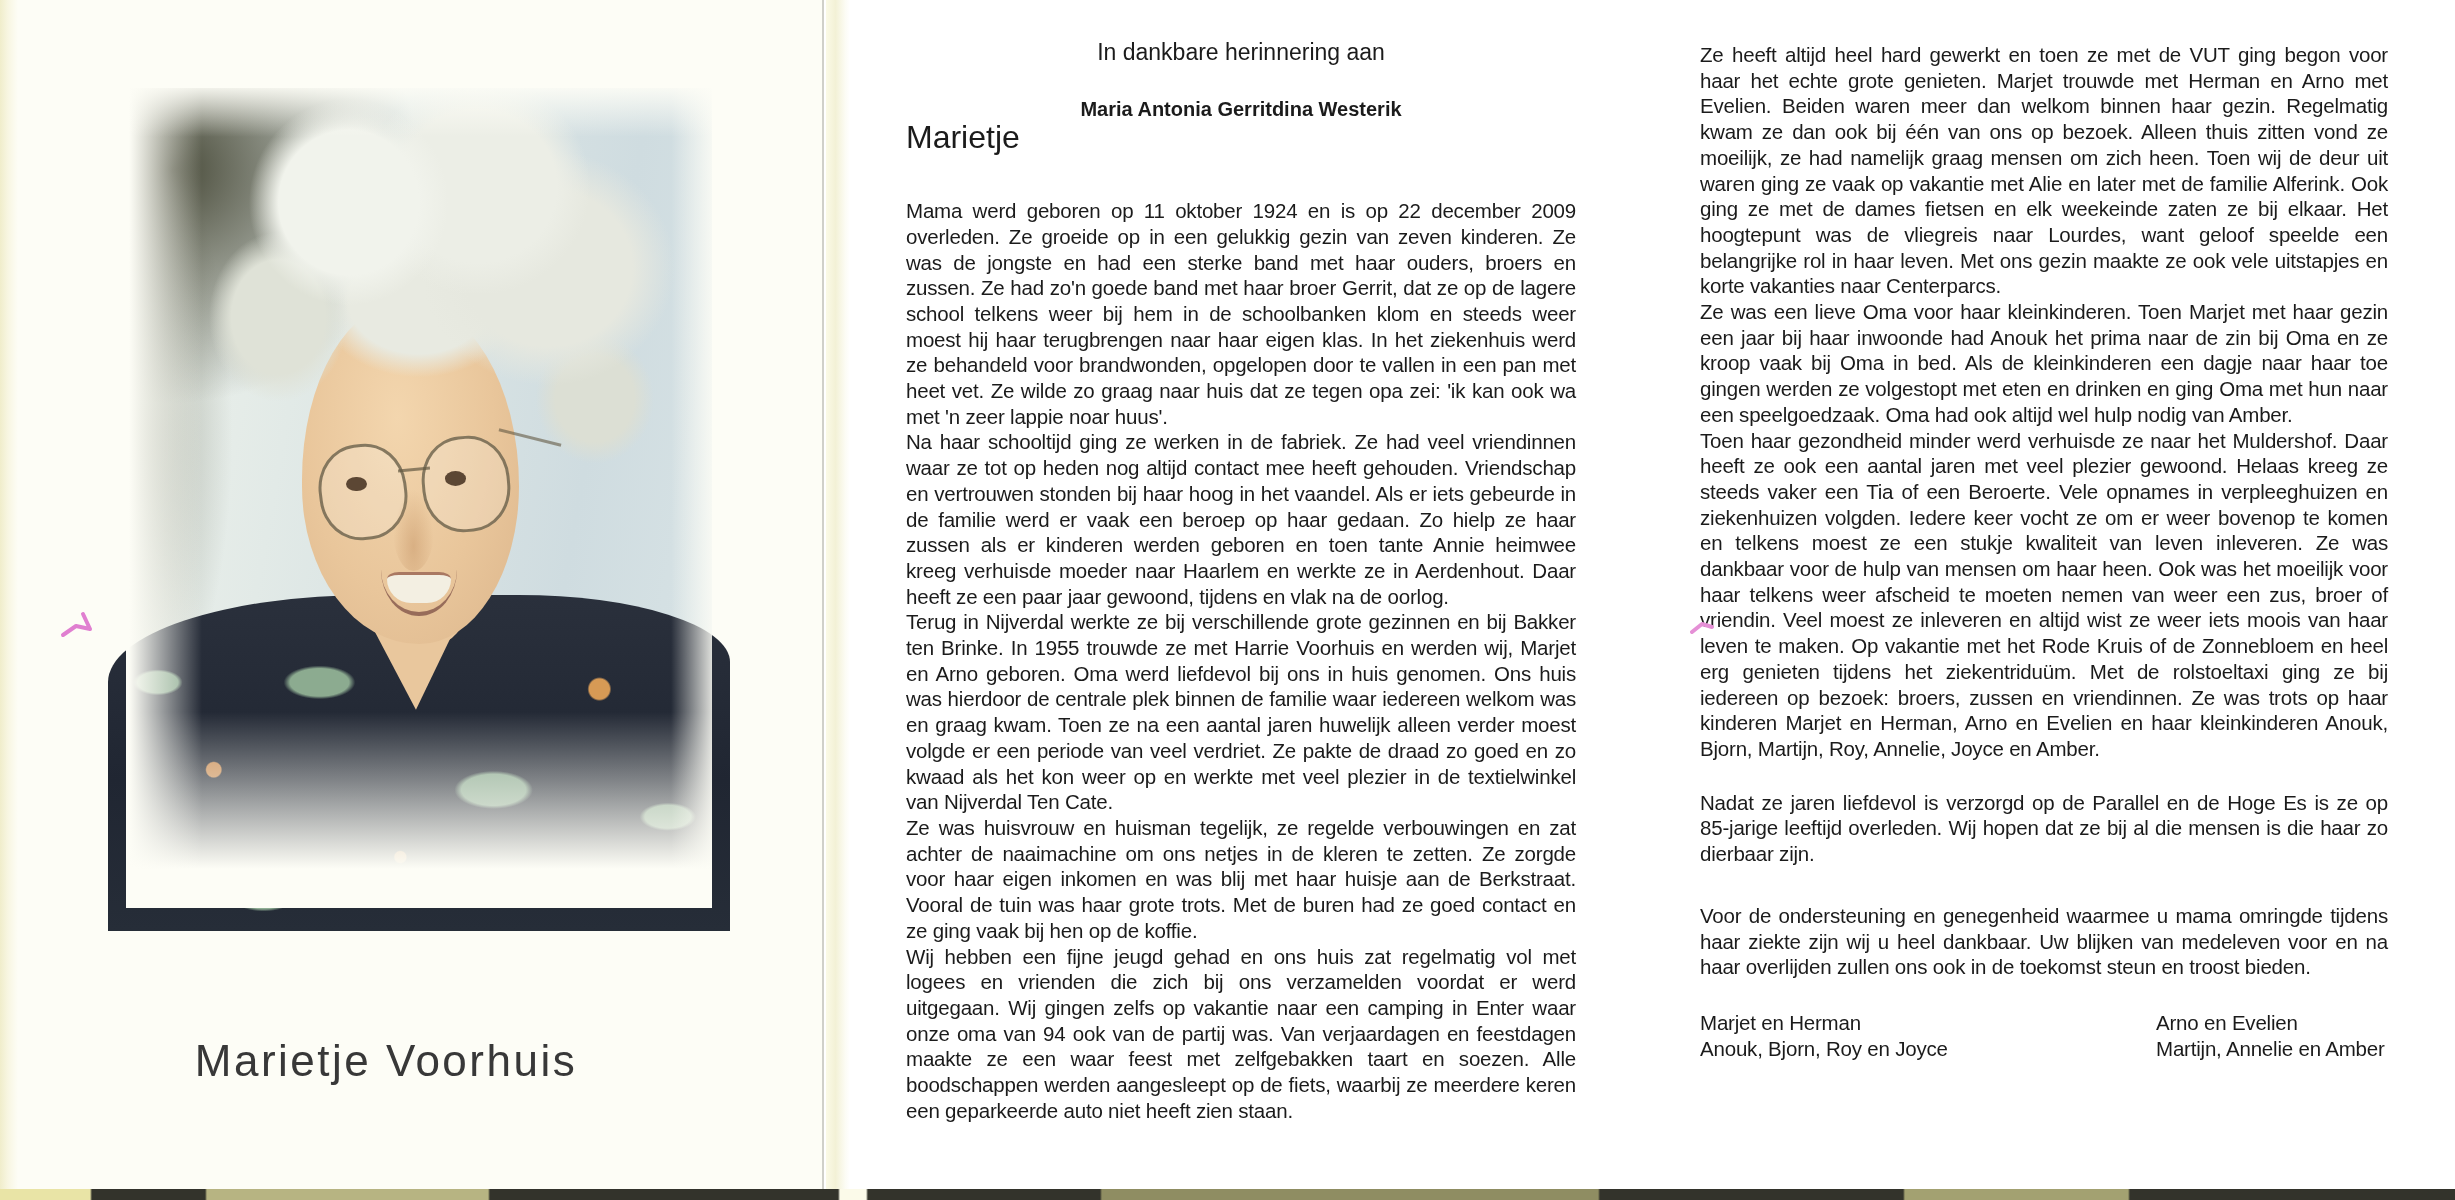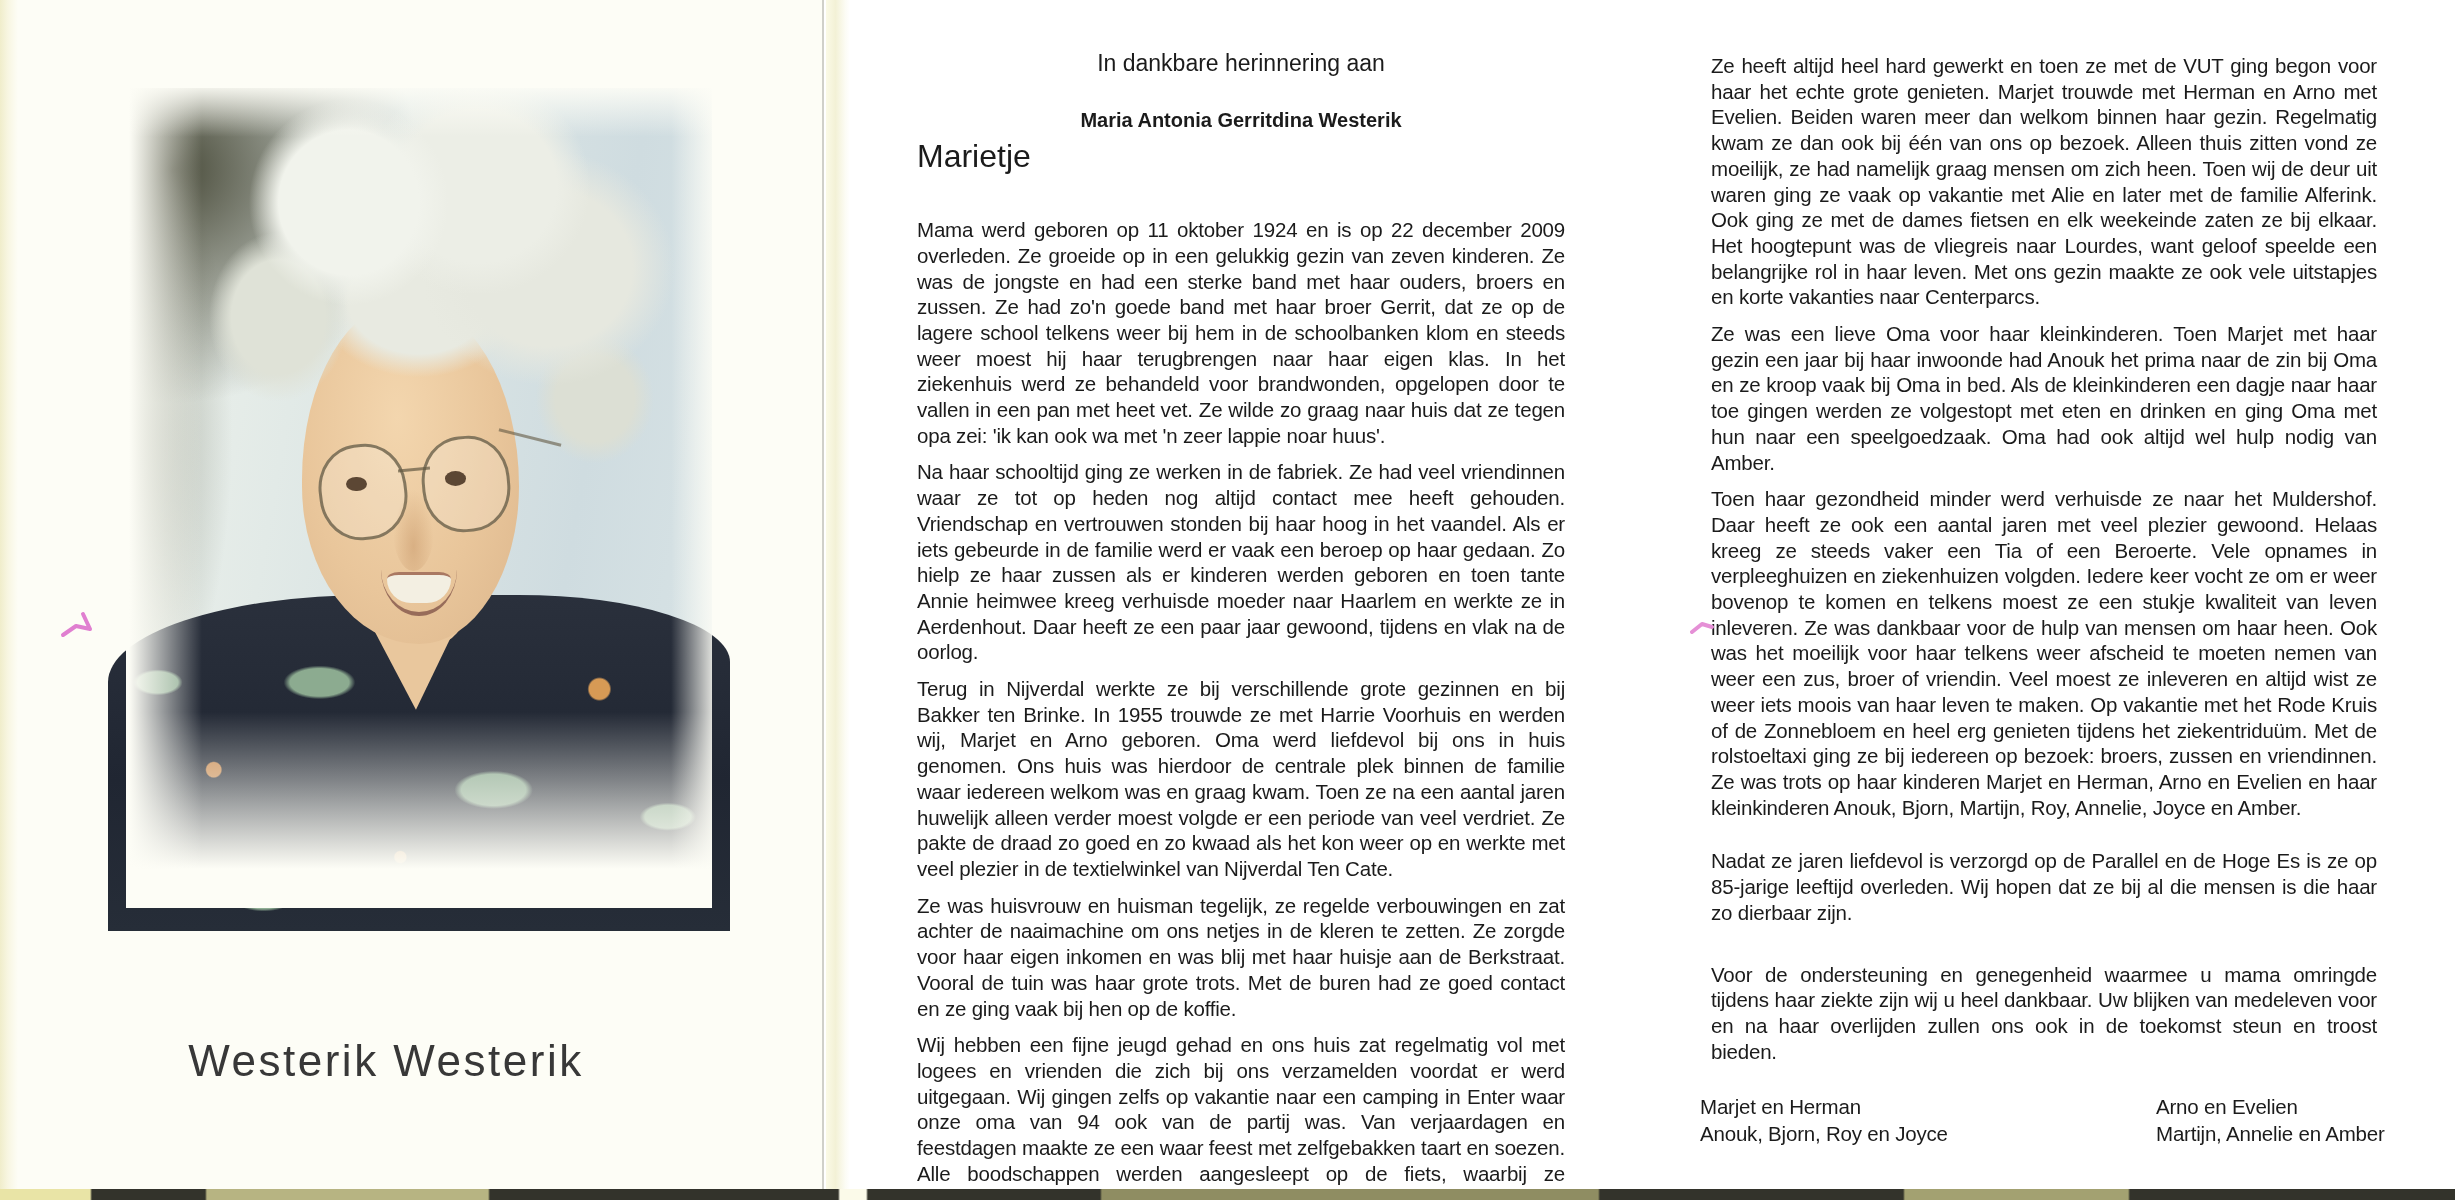--- a/index.html
+++ b/index.html
@@ -75,21 +75,21 @@
   .ph-fade-r{position:absolute;right:0;top:0;bottom:0;width:7%;
     background:linear-gradient(270deg,rgba(253,253,246,.85) 0%,rgba(253,253,246,0) 100%);}
   .ph-fade-t{position:absolute;left:0;right:0;top:0;height:6%;
     background:linear-gradient(180deg,rgba(253,253,246,.9) 0%,rgba(253,253,246,0) 100%);}
 
   .caption{position:absolute;left:126px;top:1036px;width:520px;
     font-size:44px;letter-spacing:2.5px;color:#383838;text-align:center;white-space:nowrap;}
 
   
   .col{position:absolute;font-size:20.5px;line-height:25.7px;letter-spacing:-0.2px;}
-  .col p{margin:11px;text-align:justify;}
+  .col p{margin:0;text-align:justify;}
   .col-mid{left:906px;top:40px;width:670px;}
   .col-right{left:1700px;top:42px;width:688px;}
   .m-intro{text-align:center !important;font-size:23px;letter-spacing:0;}
   .m-name{text-align:center !important;font-size:20px;font-weight:bold;letter-spacing:0;margin-top:31px !important;}
   .m-nick{text-align:right;font-size:32px;font-weight:normal;letter-spacing:0;margin-top:3px !important;}
   .m-body{margin-top:47px !important;}
   .gap-sm{margin-top:28px !important;}
   .gap-md{margin-top:36px !important;}
   .signatures{display:flex;margin-top:30px;}
   .sig-block{line-height:26.5px;}
@@ -128,21 +128,21 @@
     <div class="ph-eye eye-r"></div>
     <div class="ph-nose"></div>
     <div class="ph-smileline"></div>
     <div class="ph-teeth"></div>
     <div class="ph-fade-b"></div>
     <div class="ph-fade-l"></div>
     <div class="ph-fade-r"></div>
     <div class="ph-fade-t"></div>
   </div>
 
-  <div class="caption">Westerik Westerik</div>
+  <div class="caption">Marietje Voorhuis</div>
 </div>
 
 <div class="fold-line"></div>
 <div class="fold-stripe"></div>
 
 <div class="col col-mid">
   <p class="m-intro">In dankbare herinnering aan</p>
   <p class="m-name">Maria Antonia Gerritdina Westerik</p>
   <p class="m-nick">Marietje</p>
   <p class="m-body">Mama werd geboren op 11 oktober 1924 en is op 22 december 2009 overleden. Ze groeide op in een gelukkig gezin van zeven kinderen. Ze was de jongste en had een sterke band met haar ouders, broers en zussen. Ze had zo'n goede band met haar broer Gerrit, dat ze op de lagere school telkens weer bij hem in de schoolbanken klom en steeds weer moest hij haar terugbrengen naar haar eigen klas. In het ziekenhuis werd ze behandeld voor brandwonden, opgelopen door te vallen in een pan met heet vet. Ze wilde zo graag naar huis dat ze tegen opa zei: 'ik kan ook wa met 'n zeer lappie noar huus'.</p>

